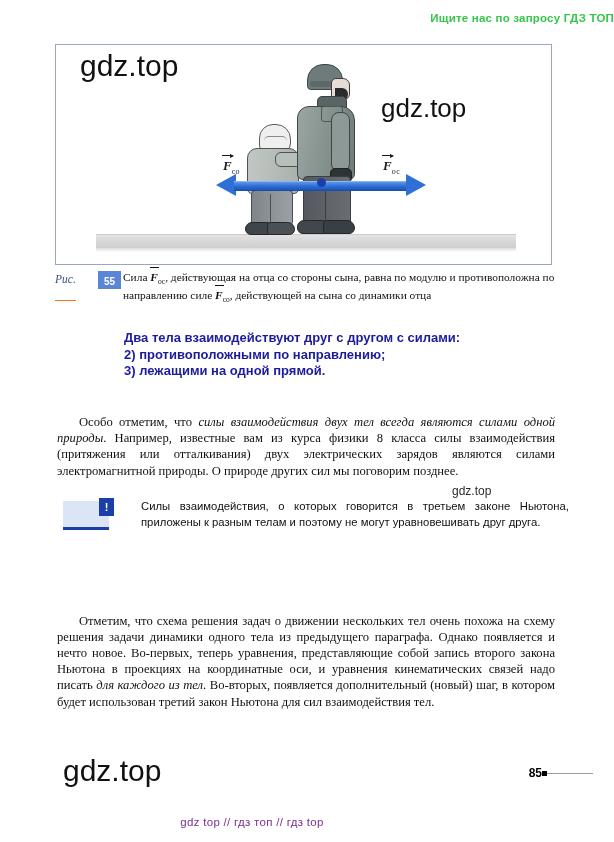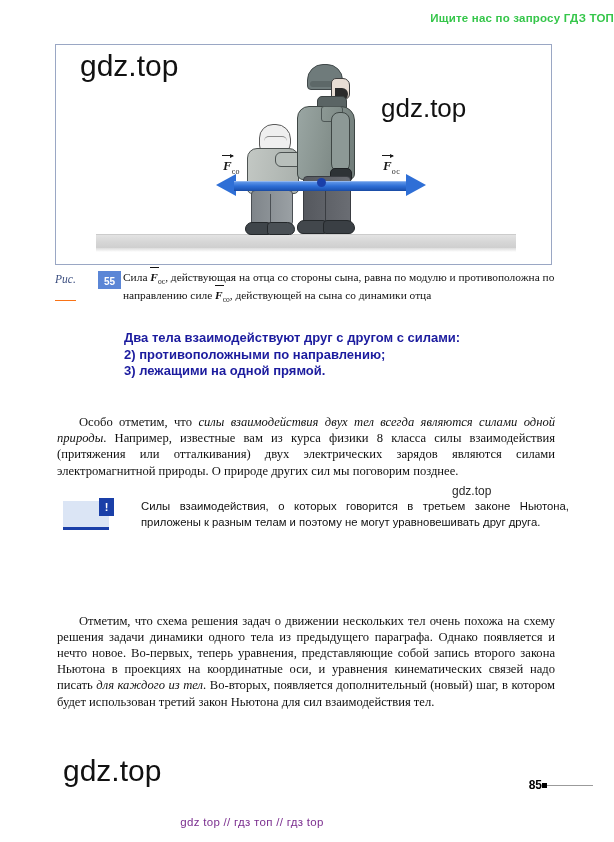--- a/index.html
+++ b/index.html
@@ -204,21 +204,21 @@
   }
   .wm-bottom{
     position:absolute;left:0;top:816px;width:504px;text-align:center;
     font-family:"Liberation Sans", sans-serif;
     font-size:11.5px;color:#7b2f8f;letter-spacing:.3px;
   }
 
   
   .page-num{
     position:absolute;right:21px;top:766px;
-    display:flex;align-items:center;margin-top:12px;
+    display:flex;align-items:center;
   }
   .page-num .num{
     font-family:"Liberation Sans", sans-serif;
     font-size:12px;font-weight:bold;color:#000;
   }
   .page-num .sq{width:5px;height:5px;background:#000;}
   .page-num .rule{width:46px;height:1px;background:#9b9b9b;}
 </style>
 </head>
 <body>

